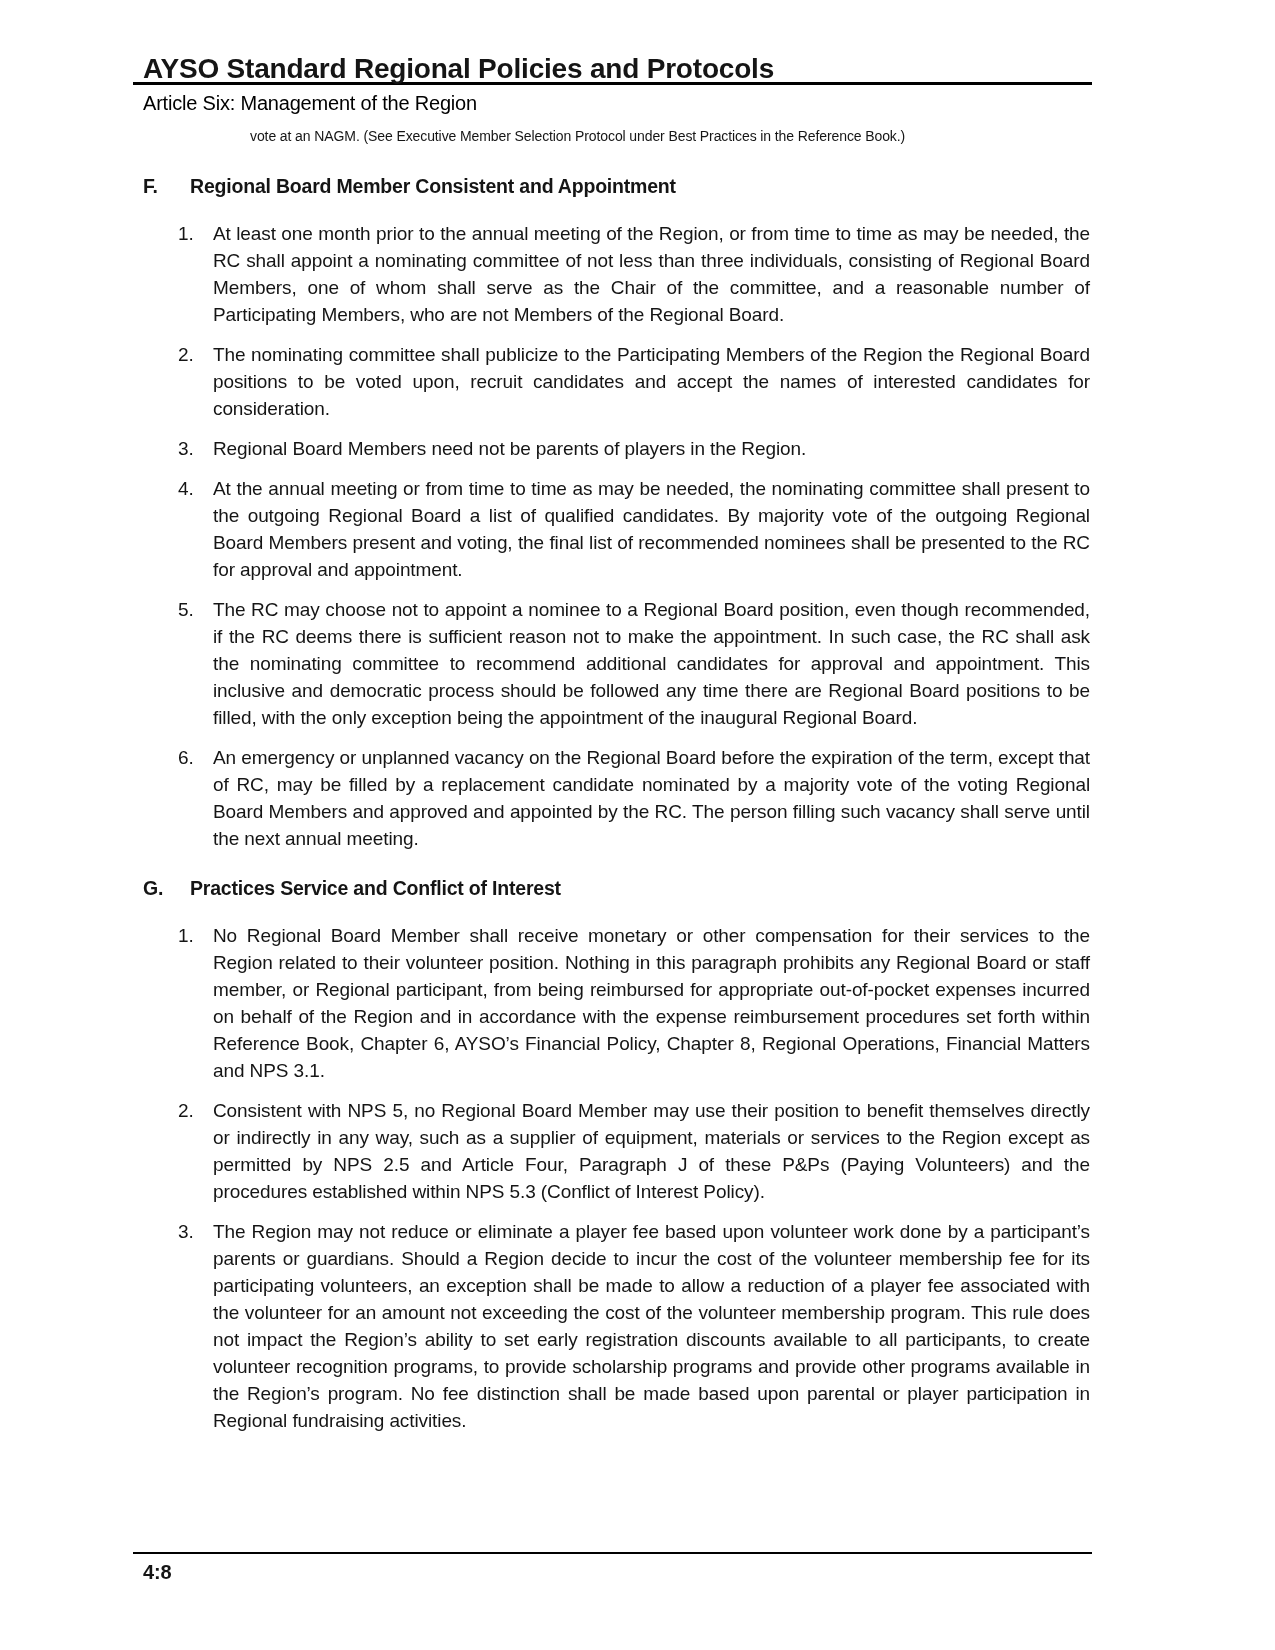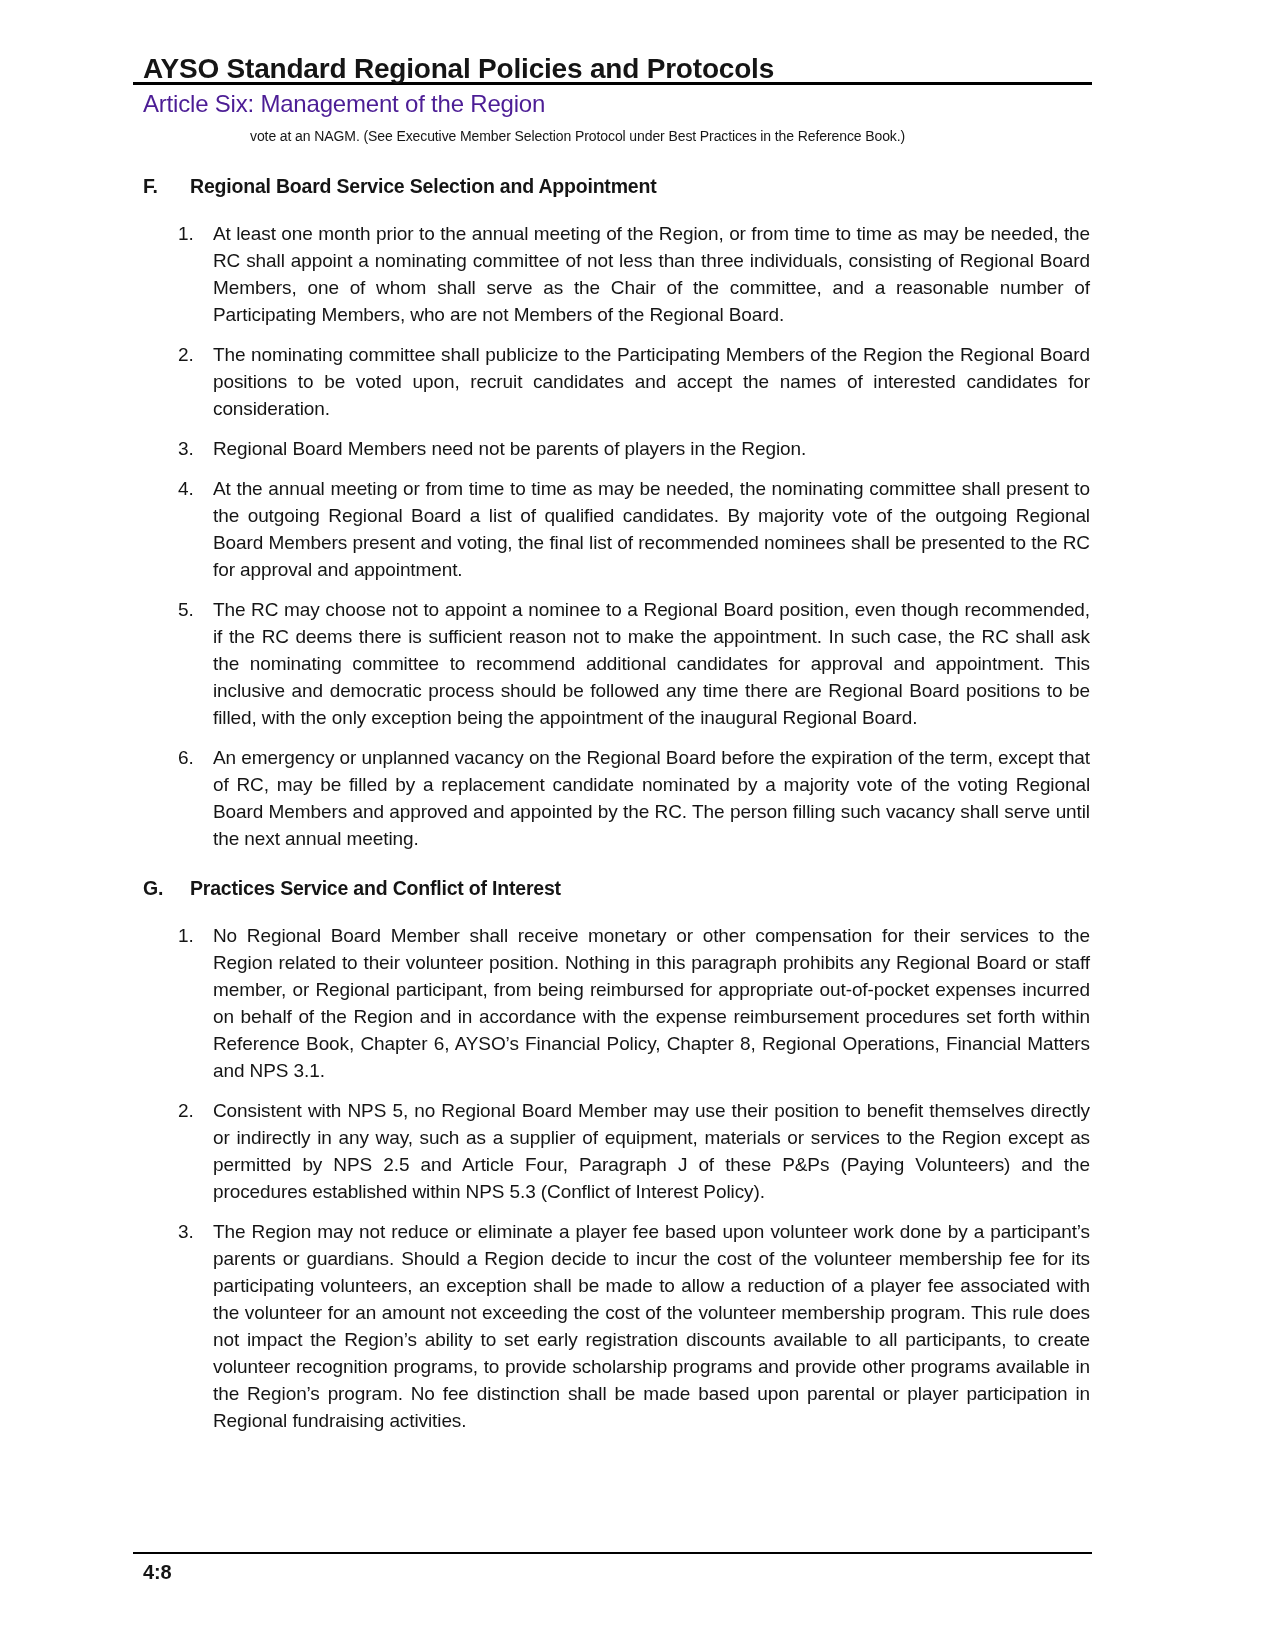--- a/index.html
+++ b/index.html
@@ -26,23 +26,23 @@
     letter-spacing: -0.2px;
   }
   .header-rule {
     margin-top: 2px;
     margin-left: -10px;
     width: 959px;
     border-top: 3px solid #000000;
   }
   .doc-subtitle {
     margin-top: 6px;
-    font-size: 24px;
+    font-size: 20px;
     line-height: 25px;
-    color: #4c1d95;
+    color: #000000;
     letter-spacing: -0.2px;
   }
   .intro {
     margin-top: 7px;
     margin-left: 107px;
     font-size: 14px;
     line-height: 27px;
     text-align: justify;
     letter-spacing: -0.1px;
   }
@@ -91,21 +91,21 @@
 
     <div class="doc-title">AYSO Standard Regional Policies and Protocols</div>
     <div class="header-rule"></div>
     <div class="doc-subtitle">Article Six: Management of the Region</div>
 
     <p class="intro">vote at an NAGM. (See Executive Member Selection Protocol under Best Practices in the Reference Book.)</p>
 
     <div class="section">
       <div class="section-heading">
         <span class="sec-letter">F.</span>
-        <span class="sec-title">Regional Board Service Selection and Appointment</span>
+        <span class="sec-title">Regional Board Member Consistent and Appointment</span>
       </div>
 
       <div class="item">
         <span class="item-num">1.</span>
         <div class="item-text">At least one month prior to the annual meeting of the Region, or from time to time as may be needed, the RC shall appoint a nominating committee of not less than three individuals, consisting of Regional Board Members, one of whom shall serve as the Chair of the committee, and a reasonable number of Participating Members, who are not Members of the Regional Board.</div>
       </div>
       <div class="item">
         <span class="item-num">2.</span>
         <div class="item-text">The nominating committee shall publicize to the Participating Members of the Region the Regional Board positions to be voted upon, recruit candidates and accept the names of interested candidates for consideration.</div>
       </div>

